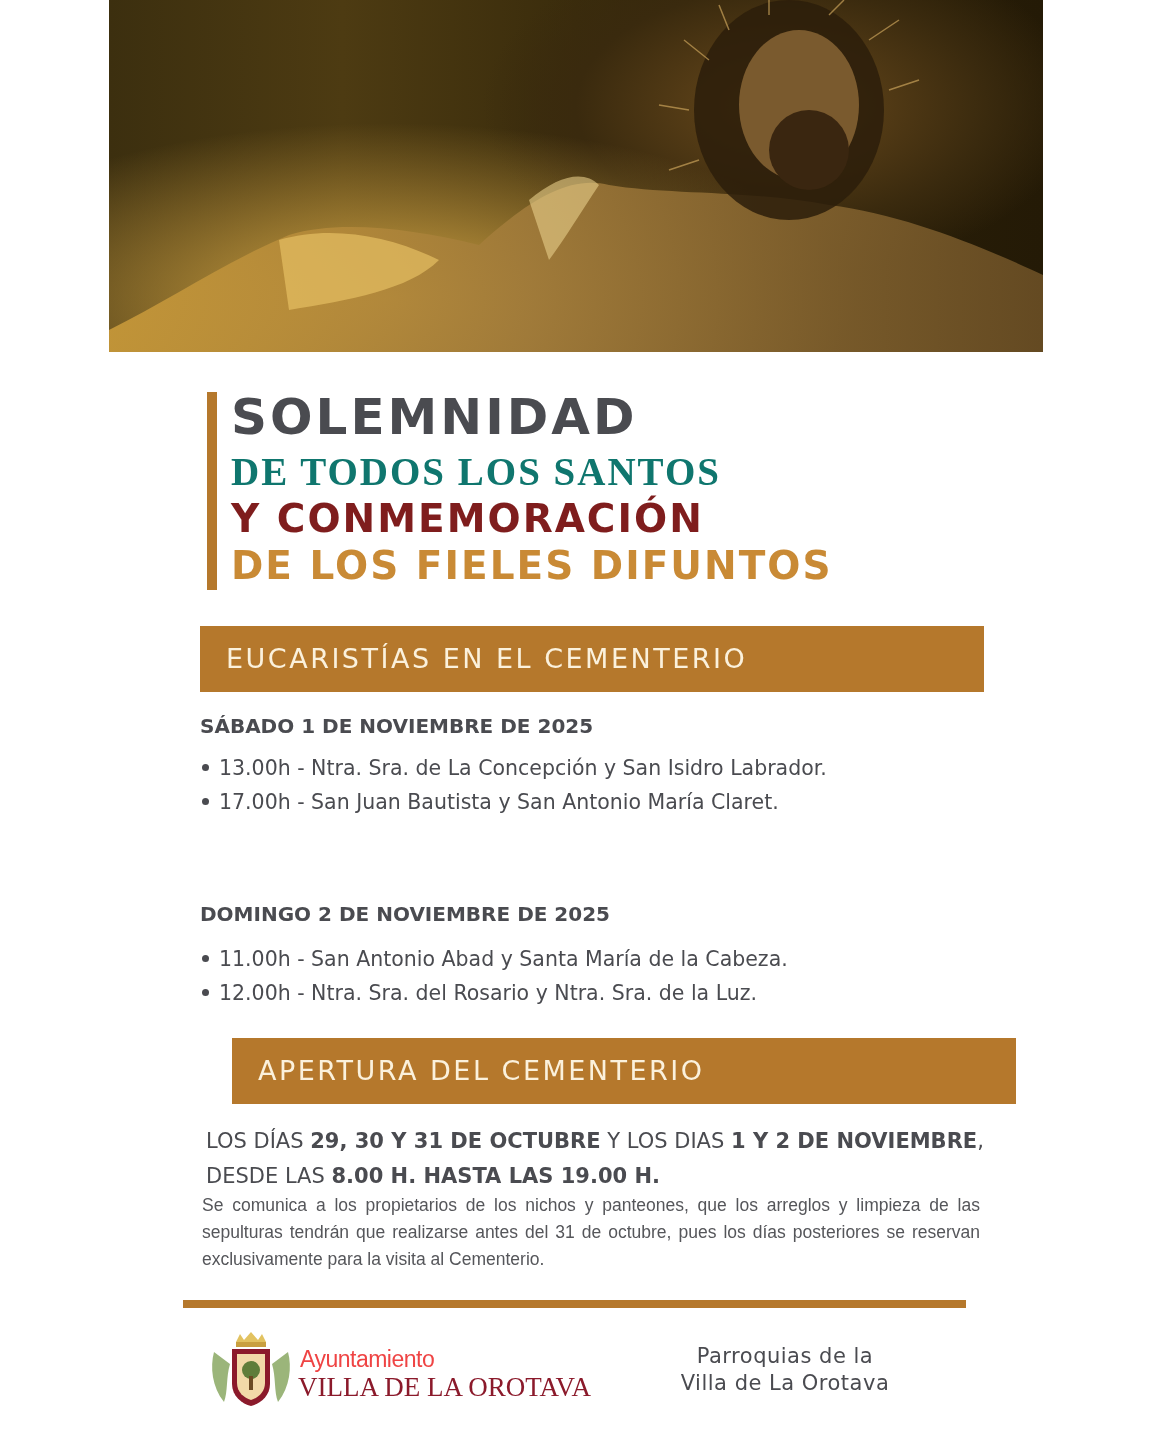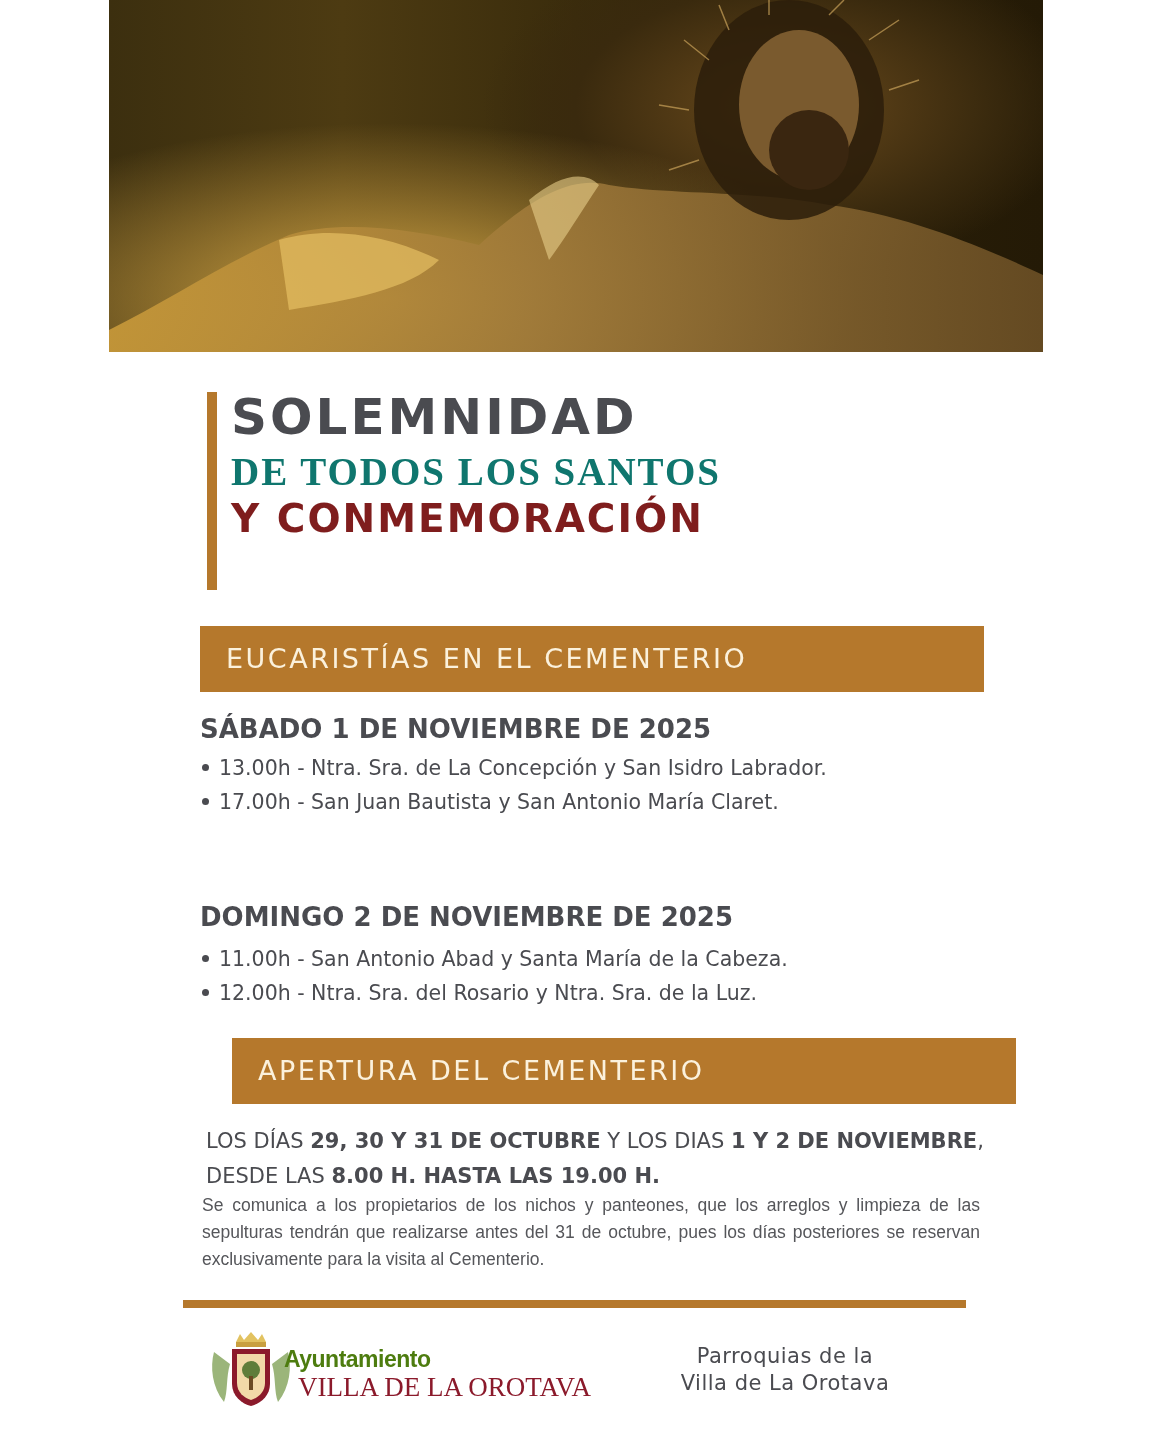--- a/index.html
+++ b/index.html
@@ -18,42 +18,42 @@
   .title .l3 { font-size:39px; color:#7f1d1d; display:block; height:47px; }
   .title .l4 { font-size:39px; color:#c98a35; display:block; height:47px; }
 
   .bar { position:absolute; left:200px; width:784px; height:66px; background:#b5782c;
          color:#fbf1dc; font-size:27px; letter-spacing:2.5px; line-height:66px; padding-left:26px;
          box-sizing:border-box; font-family:"DejaVu Sans", sans-serif; }
   .bar1 { top:626px; }
   .bar2 { top:1038px;margin-left:32px; }
 
   .day { position:absolute; left:200px; font-family:"DejaVu Sans", sans-serif; font-weight:bold;
-         font-size:26px; color:#4a4b50; }
+         font-size:20px; color:#4a4b50; }
   .day1 { top:714px; }
   .day2 { top:902px; }
   .list { position:absolute; left:202px; margin:0; padding:0; list-style:none;
           font-family:"DejaVu Sans", sans-serif; font-size:20.5px; color:#4a4b50; }
   .list li { height:34px; line-height:34px; white-space:nowrap; }
   .list li .dot { display:inline-block; width:7px; height:7px; border-radius:50%; background:#4a4b50;
                   margin-right:10px; vertical-align:middle; position:relative; top:-2px; }
   .list1 { top:751px; }
   .list2 { top:942px; }
 
   .hours { position:absolute; left:206px; top:1124px; width:790px; font-family:"DejaVu Sans", sans-serif;
            font-size:21px; color:#4a4b50; line-height:35px; }
   .hours b { font-weight:bold; }
   .notice { position:absolute; left:202px; top:1192px; width:778px; font-family:"Liberation Sans", sans-serif;
             font-size:17.5px; color:#55565a; line-height:27px; text-align:justify; }
 
   .bottom-rule { position:absolute; left:183px; top:1300px; width:783px; height:8px; background:#b5782c; }
 
   .crest { position:absolute; left:208px; top:1332px; width:86px; height:76px; }
-  .ayto1 { position:absolute; left:284px; top:1346px; font-family:"Liberation Sans", sans-serif; font-weight:bold;
-           font-size:23px; color:#4d7c0f; letter-spacing:-0.5px; }
+  .ayto1 { position:absolute; left:300px; top:1346px; font-family:"Liberation Sans", sans-serif; font-weight:normal;
+           font-size:23px; color:#ef4444; letter-spacing:-0.5px; }
   .ayto2 { position:absolute; left:298px; top:1372px; font-family:"Liberation Serif", serif;
            font-size:27px; color:#8b1a2b; letter-spacing:0px; }
   .parroq { position:absolute; left:640px; top:1343px; width:290px; text-align:center;
             font-family:"DejaVu Sans", sans-serif; font-size:21px; color:#4a4b50; line-height:27px;
             letter-spacing:0.5px; }
 </style>
 </head>
 <body>
 
 <div class="photo">
@@ -87,20 +87,21 @@
         <line x1="590" y1="160" x2="560" y2="170"></line>
     </g>
   </svg>
 </div>
 
 <div class="title-rule"></div>
 <div class="title">
   <span class="l1">SOLEMNIDAD</span>
   <span class="l2">DE TODOS LOS SANTOS</span>
   <span class="l3">Y CONMEMORACIÓN</span>
+  <span class="l4">DE LOS FIELES DIFUNTOS</span>
 </div>
 
 <div class="bar bar1">EUCARISTÍAS EN EL CEMENTERIO</div>
 
 <div class="day day1">SÁBADO 1 DE NOVIEMBRE DE 2025</div>
 <ul class="list list1">
   <li><span class="dot"></span><span>13.00h - Ntra. Sra. de La Concepción y San Isidro Labrador.</span></li>
   <li><span class="dot"></span><span>17.00h - San Juan Bautista y San Antonio María Claret.</span></li>
 </ul>
 

